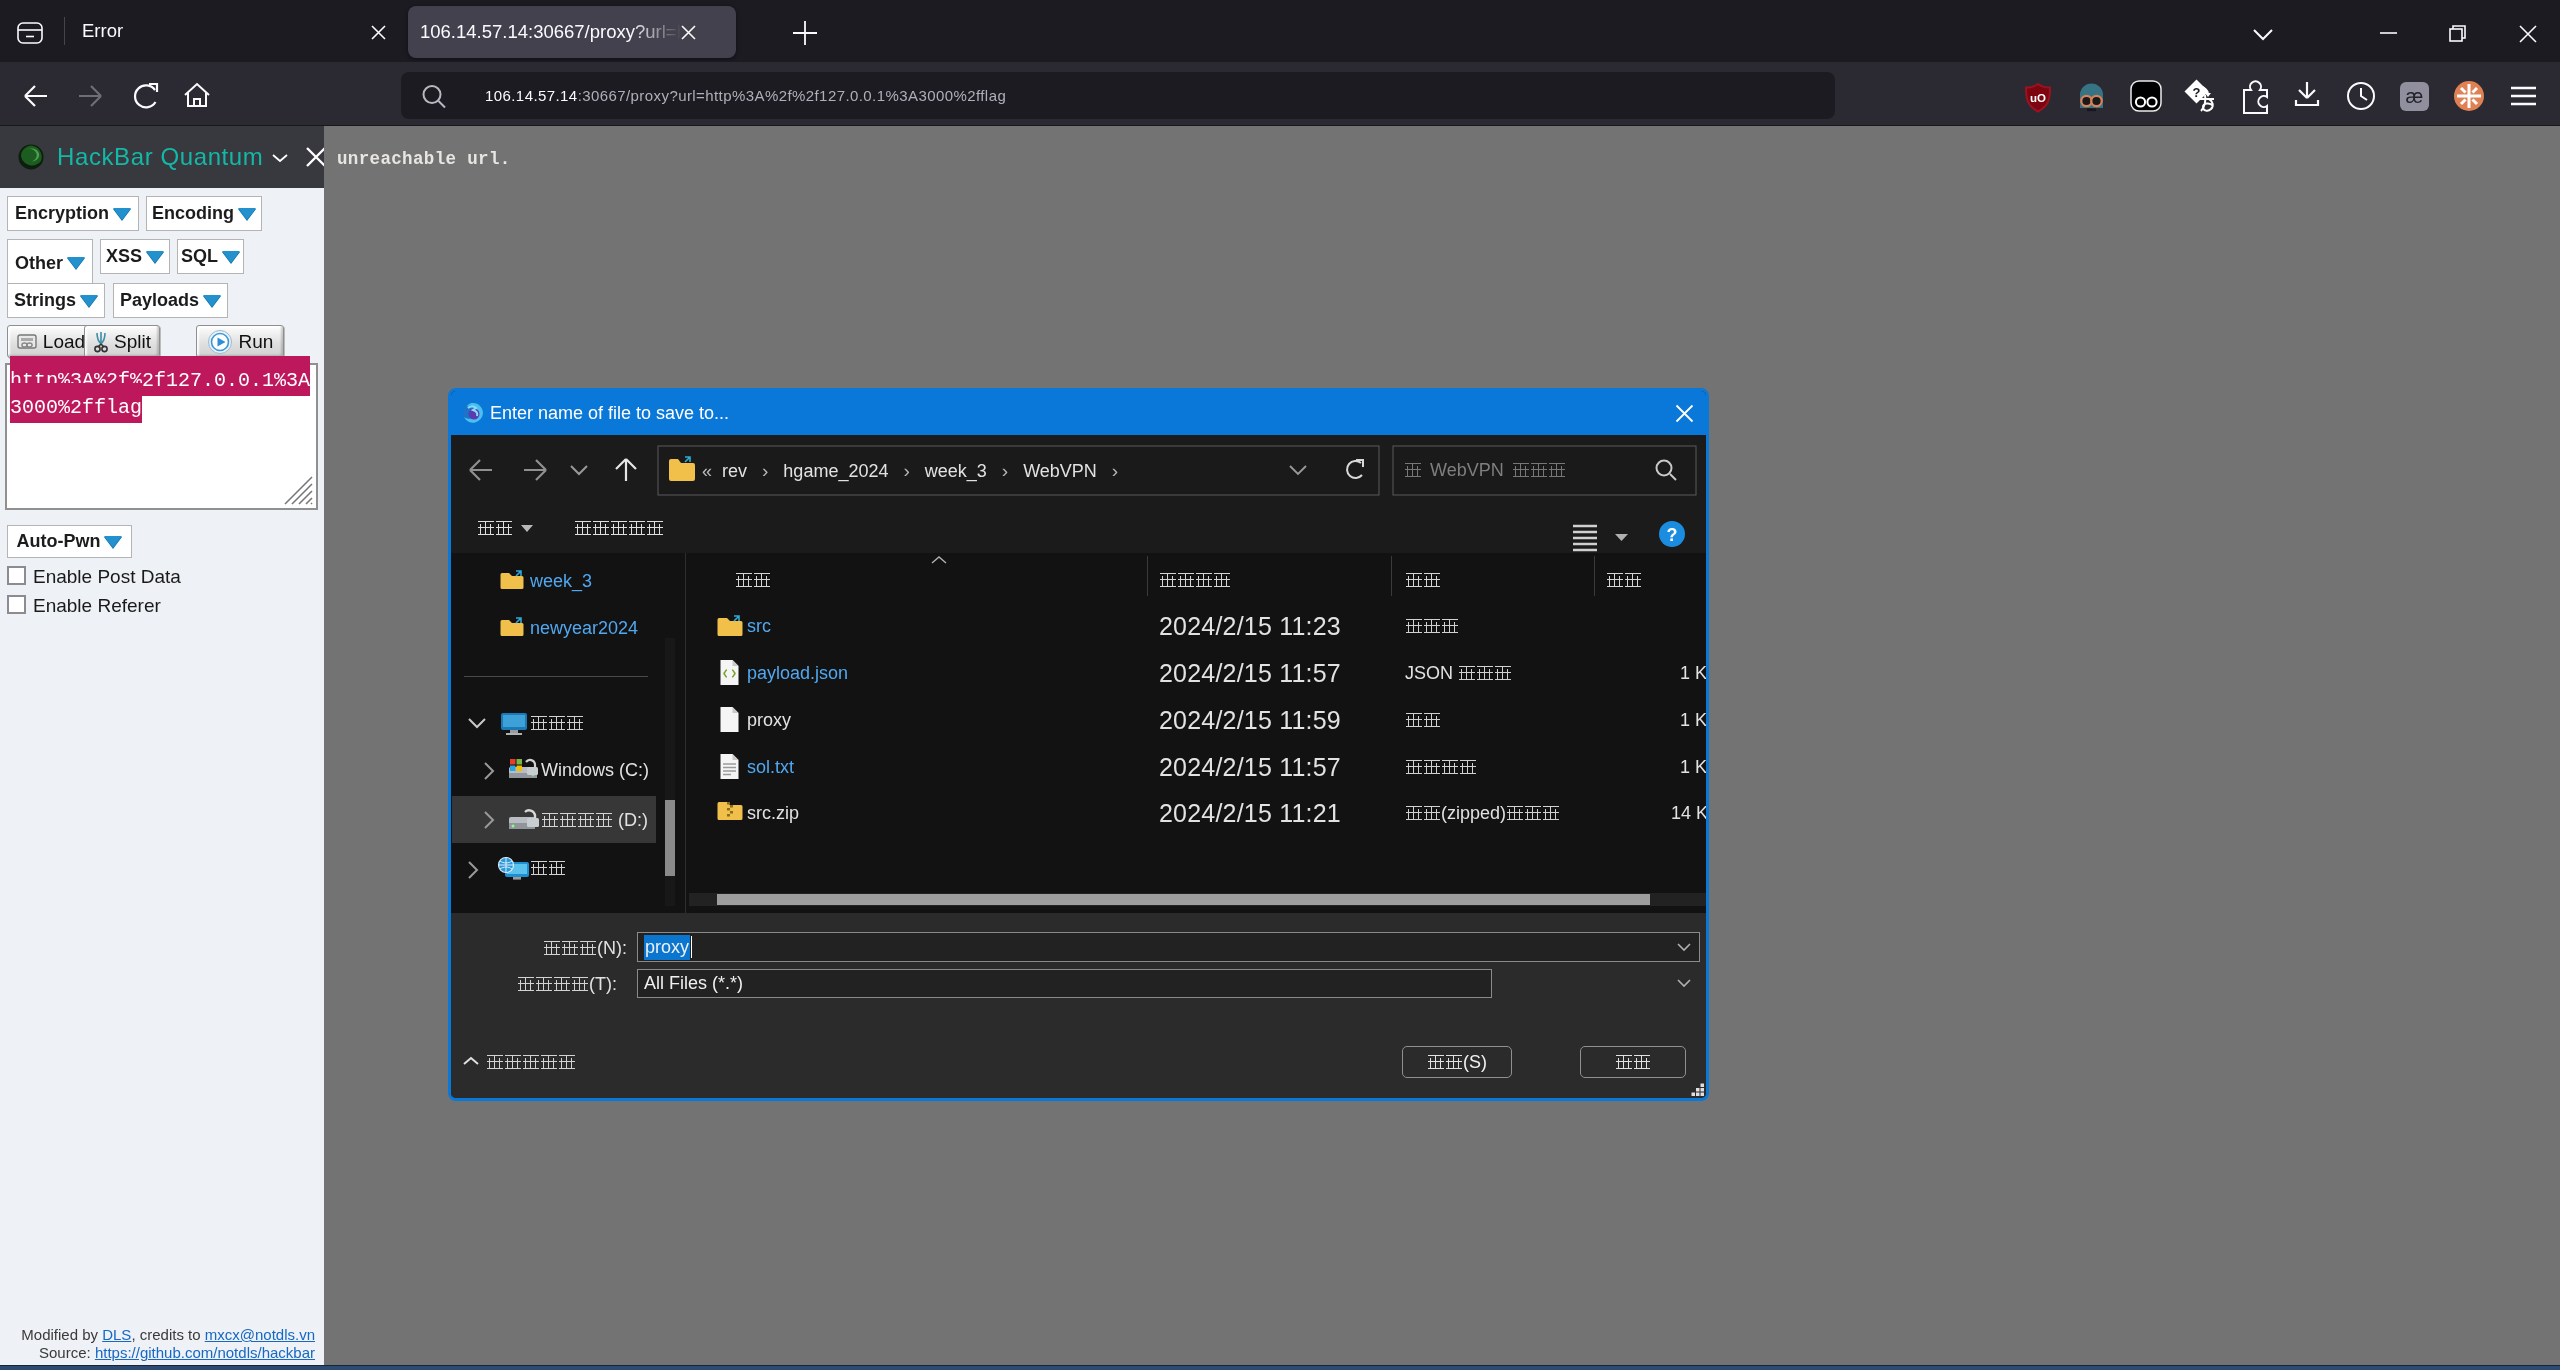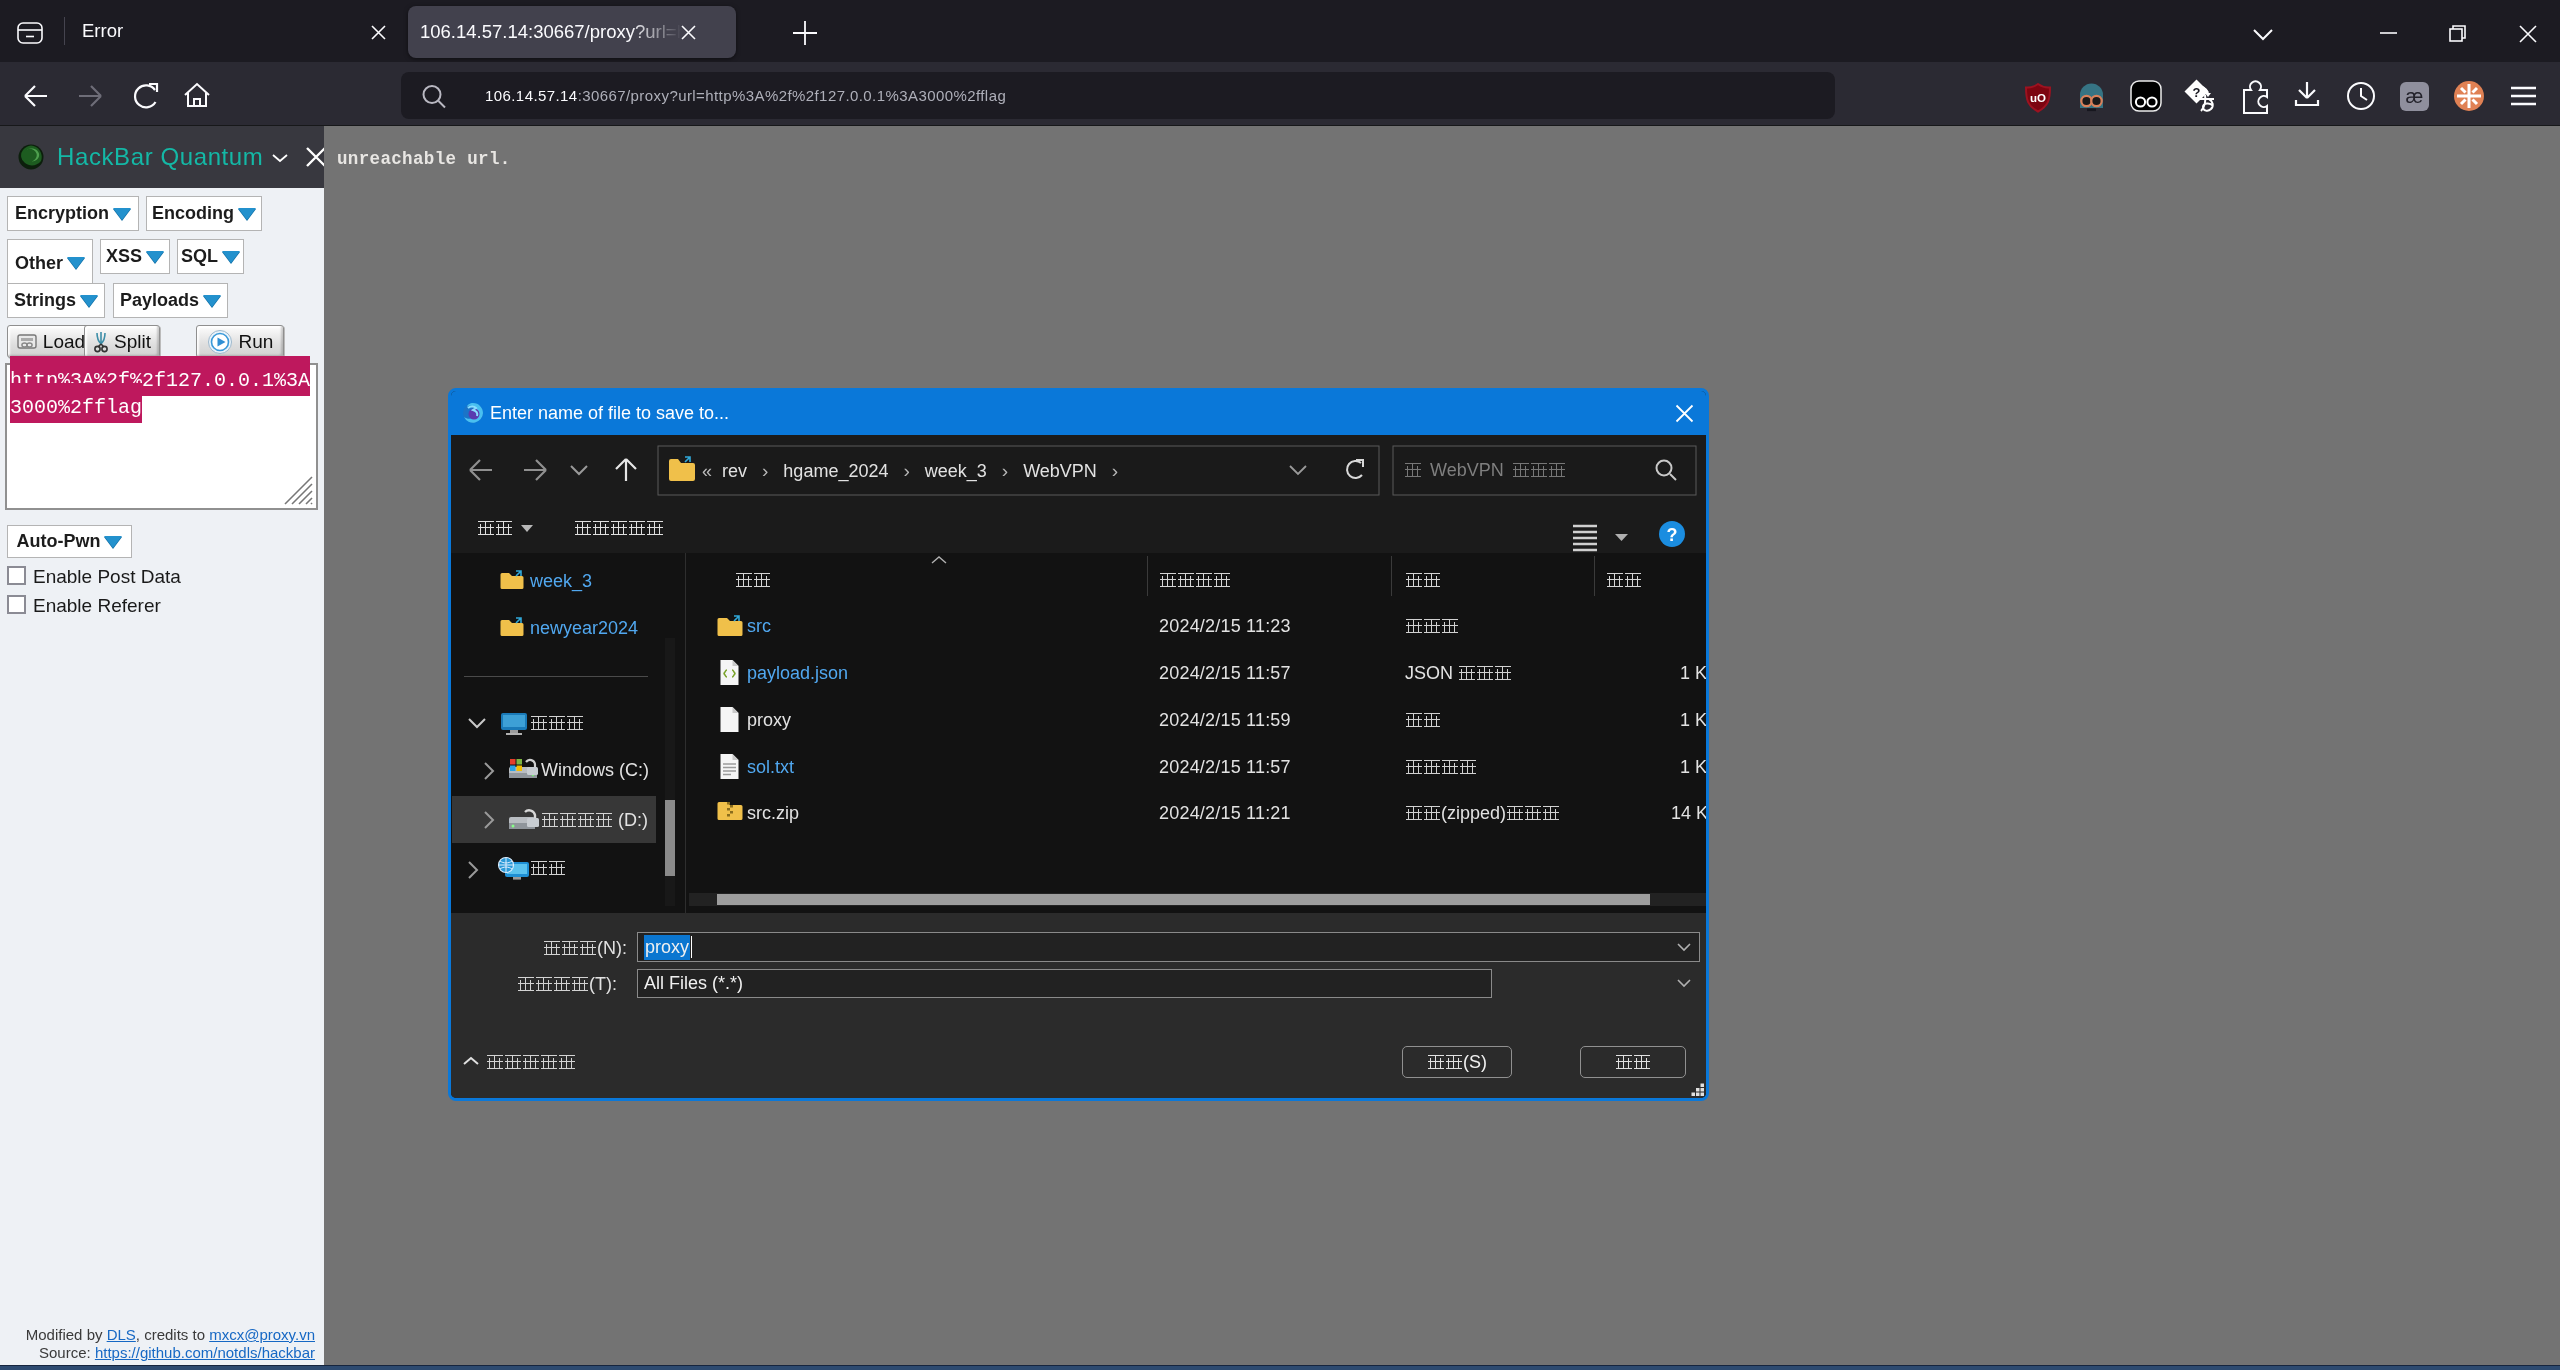--- a/index.html
+++ b/index.html
@@ -45,21 +45,21 @@
 
 #dlg{position:absolute;left:124px;top:262px;width:1261px;height:713px;border:3px solid #0a78d9;border-radius:8px;background:#1b1b1b;overflow:hidden}
 #dlgtitle{position:absolute;left:0;top:0;width:100%;height:44px;background:#0a78d9}
 #dlgtitle span{position:absolute;left:39px;top:0;line-height:44px;font-size:18px;color:#fff}
 #dlist{position:absolute;left:0px;top:162px;width:1255px;height:360px;background:#121212}
 #dbottom{position:absolute;left:0px;top:522px;width:1255px;height:185px;background:#2b2b2b}
 .drow{position:absolute;white-space:nowrap;font-size:18px;color:#e2e2e2}
 .blue{color:#51a8f0}
 .sep{position:absolute;background:#3a3a3a}
 .csep{color:#b8b8b8;margin:0 10px;font-size:19px}
-.date{font-size:18px;letter-spacing:.2px}
+.date{font-size:25px;letter-spacing:.2px}
 .wbtn{position:absolute;background:#2b2b2b;border:1px solid #909090;border-radius:5px;font-size:18px;color:#f2f2f2;display:flex;align-items:center;justify-content:center}
 .inp{position:absolute;background:#222;border:1px solid #8a8a8a;font-size:18px;color:#f0f0f0;display:flex;align-items:center}
 #bstrip{position:absolute;left:0;top:1365px;width:2560px;height:5px;background:#2d4a70;border-top:1px solid #16253e}
 </style>
 </head>
 <body>
 <div id="tabbar">
   <div class="tabsep" style="left:64px"></div>
   <div class="ttext" style="left:82px;top:5px">Error</div>
   <div id="activetab"></div>
@@ -225,21 +225,21 @@
           <line x1="23" y1="29" x2="29" y2="23"></line>
           <line x1="28" y1="29" x2="29" y2="28"></line>
         </g>
       </svg>
   </div>
   <div class="hbbtn" style="left:7px;top:399px;width:125px;height:33px">Auto-Pwn<span class="tri"></span></div>
   <div class="cb" style="left:7px;top:440px"></div>
   <div class="cblab" style="left:33px;top:440px">Enable Post Data</div>
   <div class="cb" style="left:7px;top:469px"></div>
   <div class="cblab" style="left:33px;top:469px">Enable Referer</div>
-  <div id="sbfoot">Modified by <a>DLS</a>, credits to <a>mxcx@proxy.vn</a><br>Source: <a>https://github.com/notdls/hackbar</a></div>
+  <div id="sbfoot">Modified by <a>DLS</a>, credits to <a>mxcx@notdls.vn</a><br>Source: <a>https://github.com/notdls/hackbar</a></div>
 </div>
 <div id="content">
   <div id="unreach">unreachable url.</div>
   <div id="dlg">
     <div id="dlgtitle">
       <svg class="abs" style="left:10px;top:9px" width="24" height="24" viewBox="0 0 24 24">
           <circle cx="12" cy="13" r="10" fill="#1b74c8"></circle>
           <path d="M12 3 c6 0 10 5 10 10 a10 10 0 0 1 -19 4 c4 3 10 2 12 -2 c2 -4 0 -8 -4 -9 c-2 -.5 -4 0 -5 1 c0 -2 3 -4 6 -4z" fill="#49c0f0"></path>
           <circle cx="13" cy="14" r="5.5" fill="#5a3cb0"></circle>
           <path d="M7 8 c2 -2 6 -2 8 0 l-3 2 c3 1 5 3 4 6" fill="none" stroke="#8df" stroke-width="2"></path>

